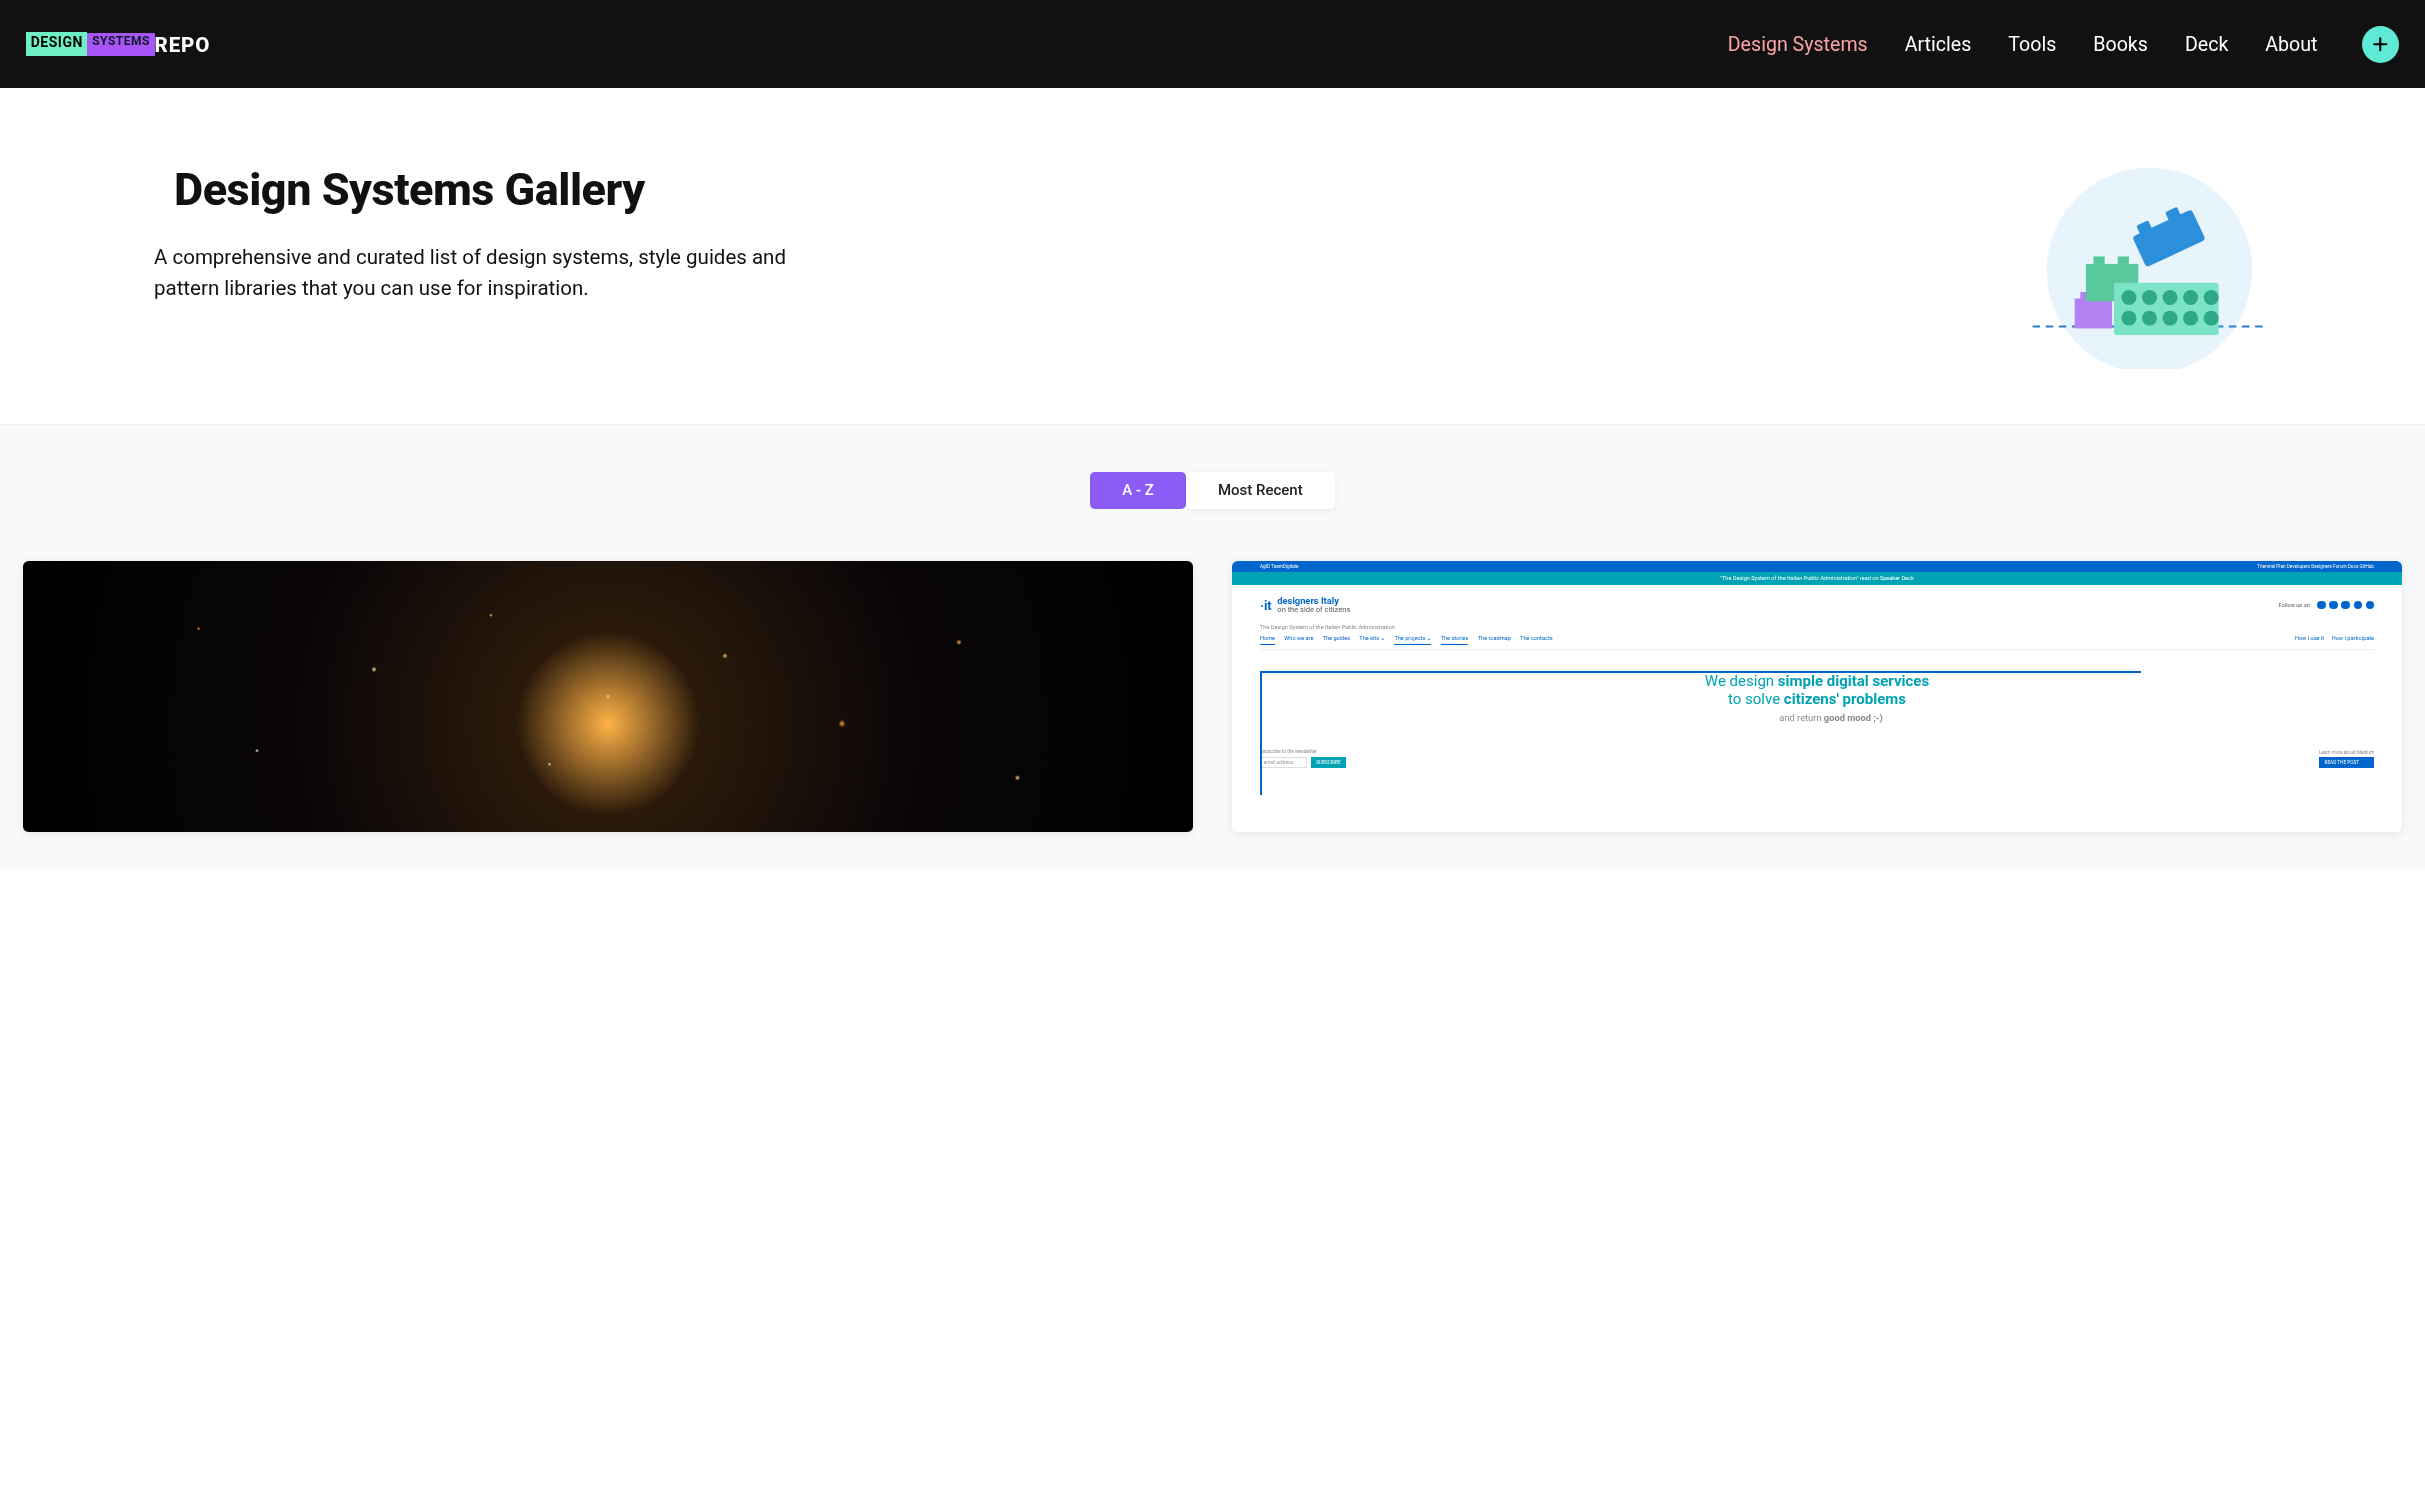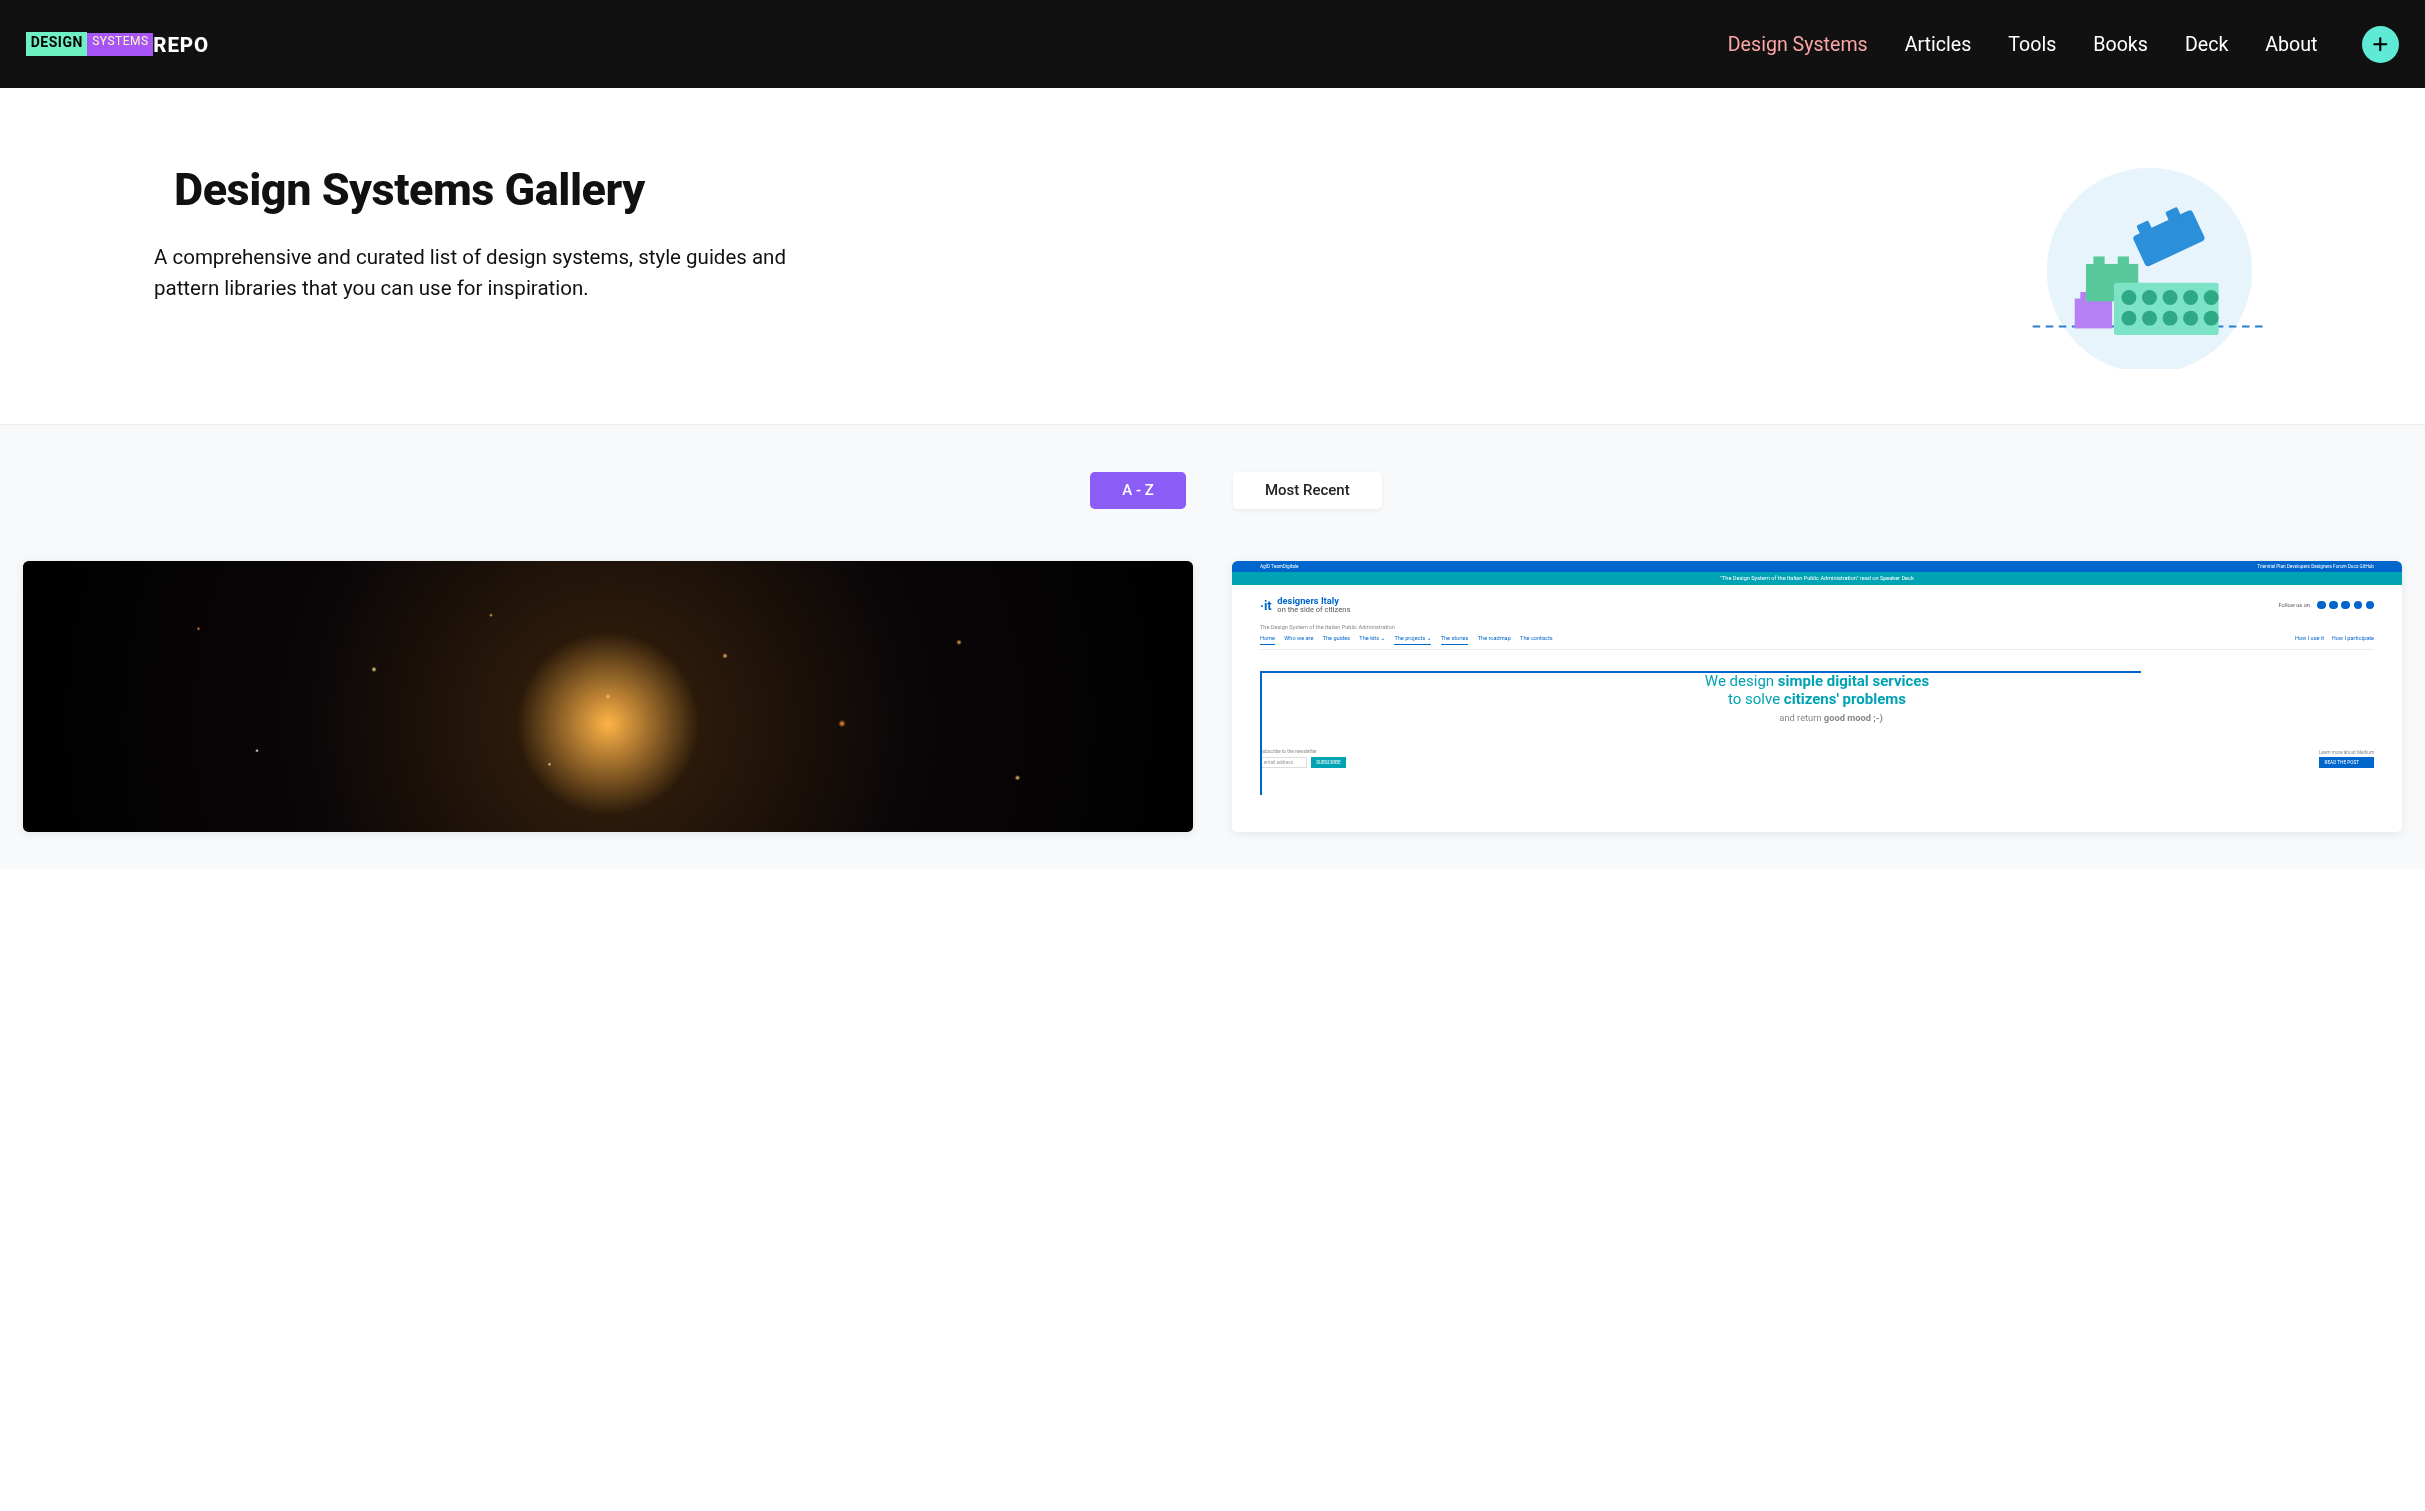--- a/index.html
+++ b/index.html
@@ -24,22 +24,22 @@
   color: #000;
   font-weight: 700;
   font-size: 14px;
   padding: 2.8px 4.7px;
   letter-spacing: 0.5px;
   display: inline-block;
   width: fit-content;
 }
 .logo-systems {
   background: #a855f7;
-  color: #fef9c3;
-  font-weight: 400;
+  color: #0f172a;
+  font-weight: 700;
   font-size: 12px;
   padding: 1.9px 4.7px;
   letter-spacing: 0.5px;
   display: inline-block;
   width: fit-content;
   margin-top: 0.9px;
 }
 .logo-repo {
   color: #fff;
   font-weight: 800;
@@ -111,21 +111,20 @@
 }
 .tab {
   padding: 9.3px 32px;
   font-size: 15px;
   font-weight: 500;
   border-radius: 4.7px;
   cursor: pointer;
   background: #fff;
   color: #222;
   box-shadow: 0 1.9px 5.6px rgba(0,0,0,0.06);
-  margin-left: 47px;
 }
 .tab.active {
   background: #8b5cf6;
   color: #fff;
   box-shadow: none;
 }
 
 
 .grid {
   display: grid;

